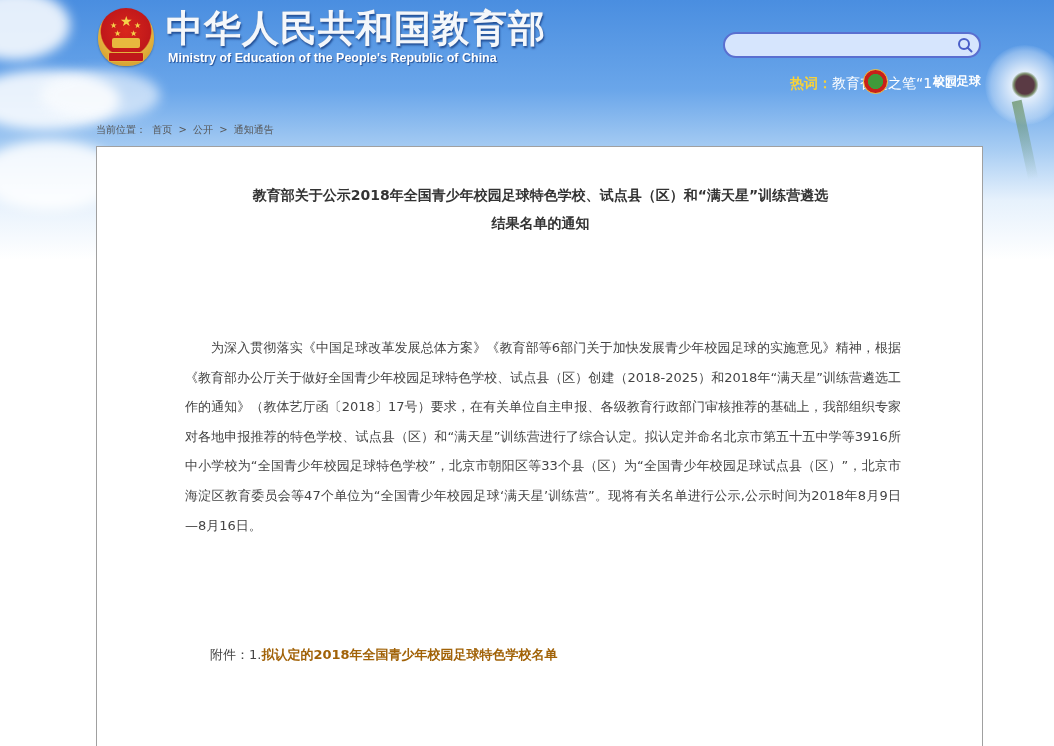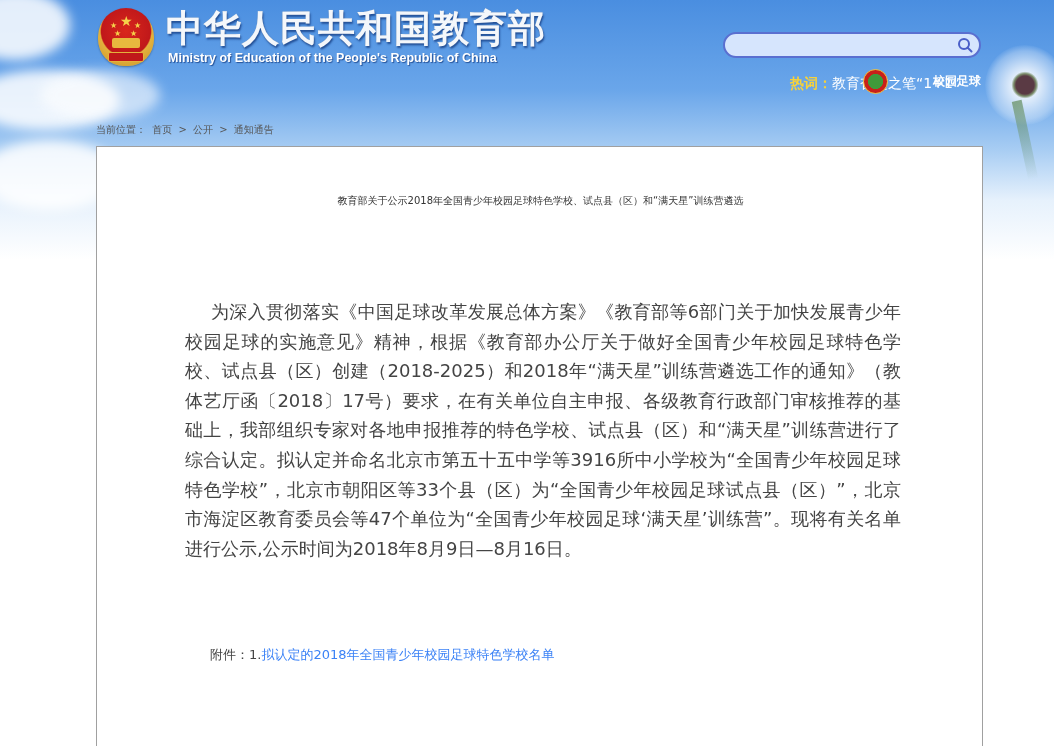--- a/index.html
+++ b/index.html
@@ -62,35 +62,36 @@
   }
   .breadcrumb {
     position: absolute; left: 96px; top: 123px; font-size: 10px; color: #555;
   }
   .breadcrumb span { margin-right: 3px; }
   .content {
     position: absolute; left: 96px; top: 146px; width: 887px; height: 620px;
     background: #ffffff; border: 1px solid #a0a0a0;
   }
   .article-title {
-    position: absolute; left: 60px; top: 40px; width: 767px;
-    text-align: center; font-size: 10px; font-weight: normal; color: #333;
+    position: absolute; left: 60px; top: 34px; width: 767px;
+    text-align: center; font-size: 14px; font-weight: bold; color: #333;
     line-height: 28px;
   }
   .para {
     position: absolute; left: 88px; width: 716px;
-    font-size: 18px; color: #444; line-height: 29.6px; text-indent: 26px;
+    font-size: 13px; color: #444; line-height: 29.6px; text-indent: 26px;
     text-align: justify;
+    margin-top: 36px;
   }
   .p1 { top: 150px; }
   .p2 { top: 380px; }
   .attachment { position: absolute; font-size: 13px; color: #444; line-height: 20px; }
   .a1 { left: 113px; top: 498px; }
   .a2 { left: 155px; top: 554px; }
-  .attachment a { color: #3b82f6; text-decoration: none; }
+  .attachment a { color: #a16207; text-decoration: none; font-weight: bold; }
 </style>
 </head>
 <body>
 
 <div class="cloud" style="left:-40px;top:-10px;width:110px;height:70px;"></div>
 <div class="cloud" style="left:-30px;top:70px;width:150px;height:60px;"></div>
 <div class="cloud" style="left:40px;top:70px;width:120px;height:50px;opacity:.7"></div>
 <div class="cloud" style="left:-20px;top:140px;width:140px;height:70px;"></div>
 
 <div class="header">
@@ -131,20 +132,21 @@
   <span>首页</span>
   <span>&gt;</span>
   <span>公开</span>
   <span>&gt;</span>
   <span>通知通告</span>
 </div>
 
 <div class="content">
   <div class="article-title">
     <div>教育部关于公示2018年全国青少年校园足球特色学校、试点县（区）和“满天星”训练营遴选</div>
+    <div>结果名单的通知</div>
   </div>
 
   <p class="para p1">为深入贯彻落实《中国足球改革发展总体方案》《教育部等6部门关于加快发展青少年校园足球的实施意见》精神，根据《教育部办公厅关于做好全国青少年校园足球特色学校、试点县（区）创建（2018-2025）和2018年“满天星”训练营遴选工作的通知》（教体艺厅函〔2018〕17号）要求，在有关单位自主申报、各级教育行政部门审核推荐的基础上，我部组织专家对各地申报推荐的特色学校、试点县（区）和“满天星”训练营进行了综合认定。拟认定并命名北京市第五十五中学等3916所中小学校为“全国青少年校园足球特色学校”，北京市朝阳区等33个县（区）为“全国青少年校园足球试点县（区）”，北京市海淀区教育委员会等47个单位为“全国青少年校园足球‘满天星’训练营”。现将有关名单进行公示,公示时间为2018年8月9日—8月16日。</p>
 
   <div class="attachment a1">
     <span>附件：</span><span>1.</span><a href="#">拟认定的2018年全国青少年校园足球特色学校名单</a>
   </div>
 </div>
 
 </body></html>

